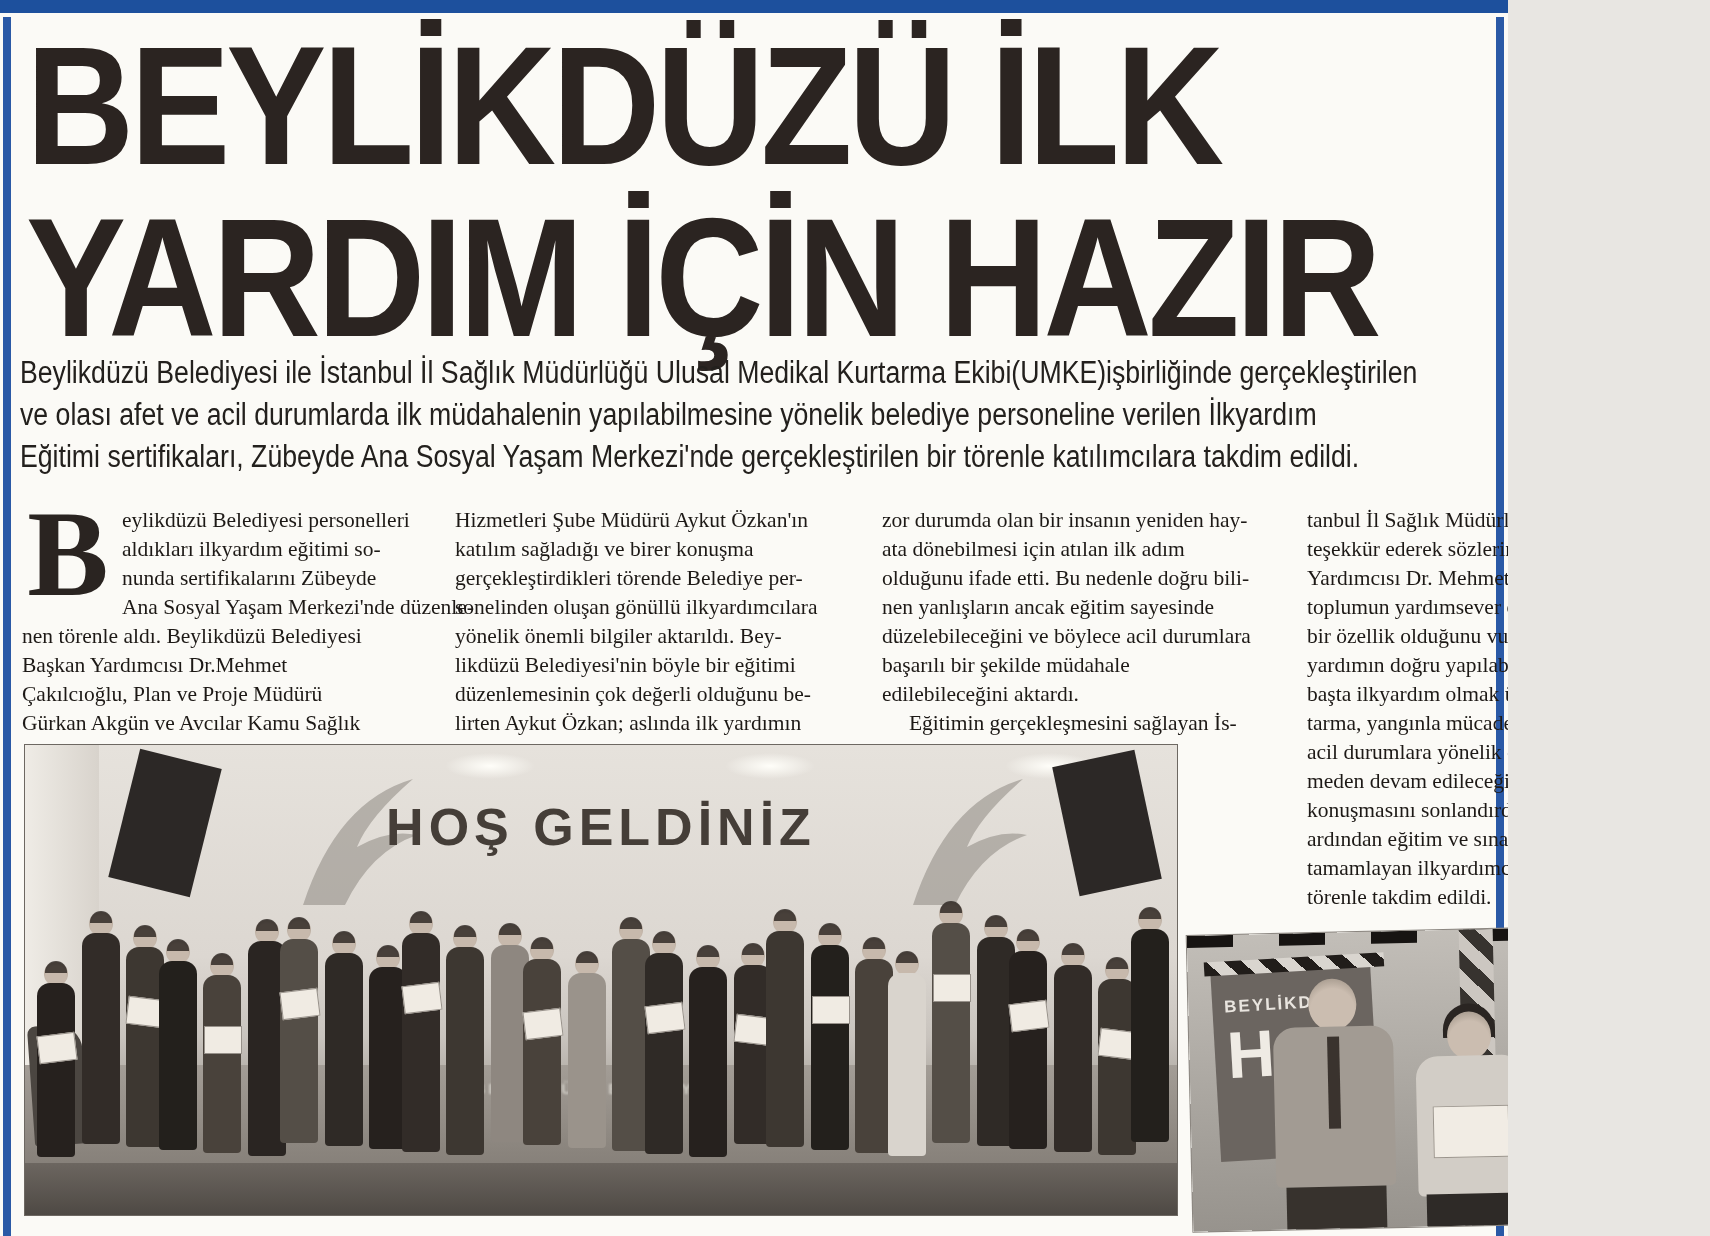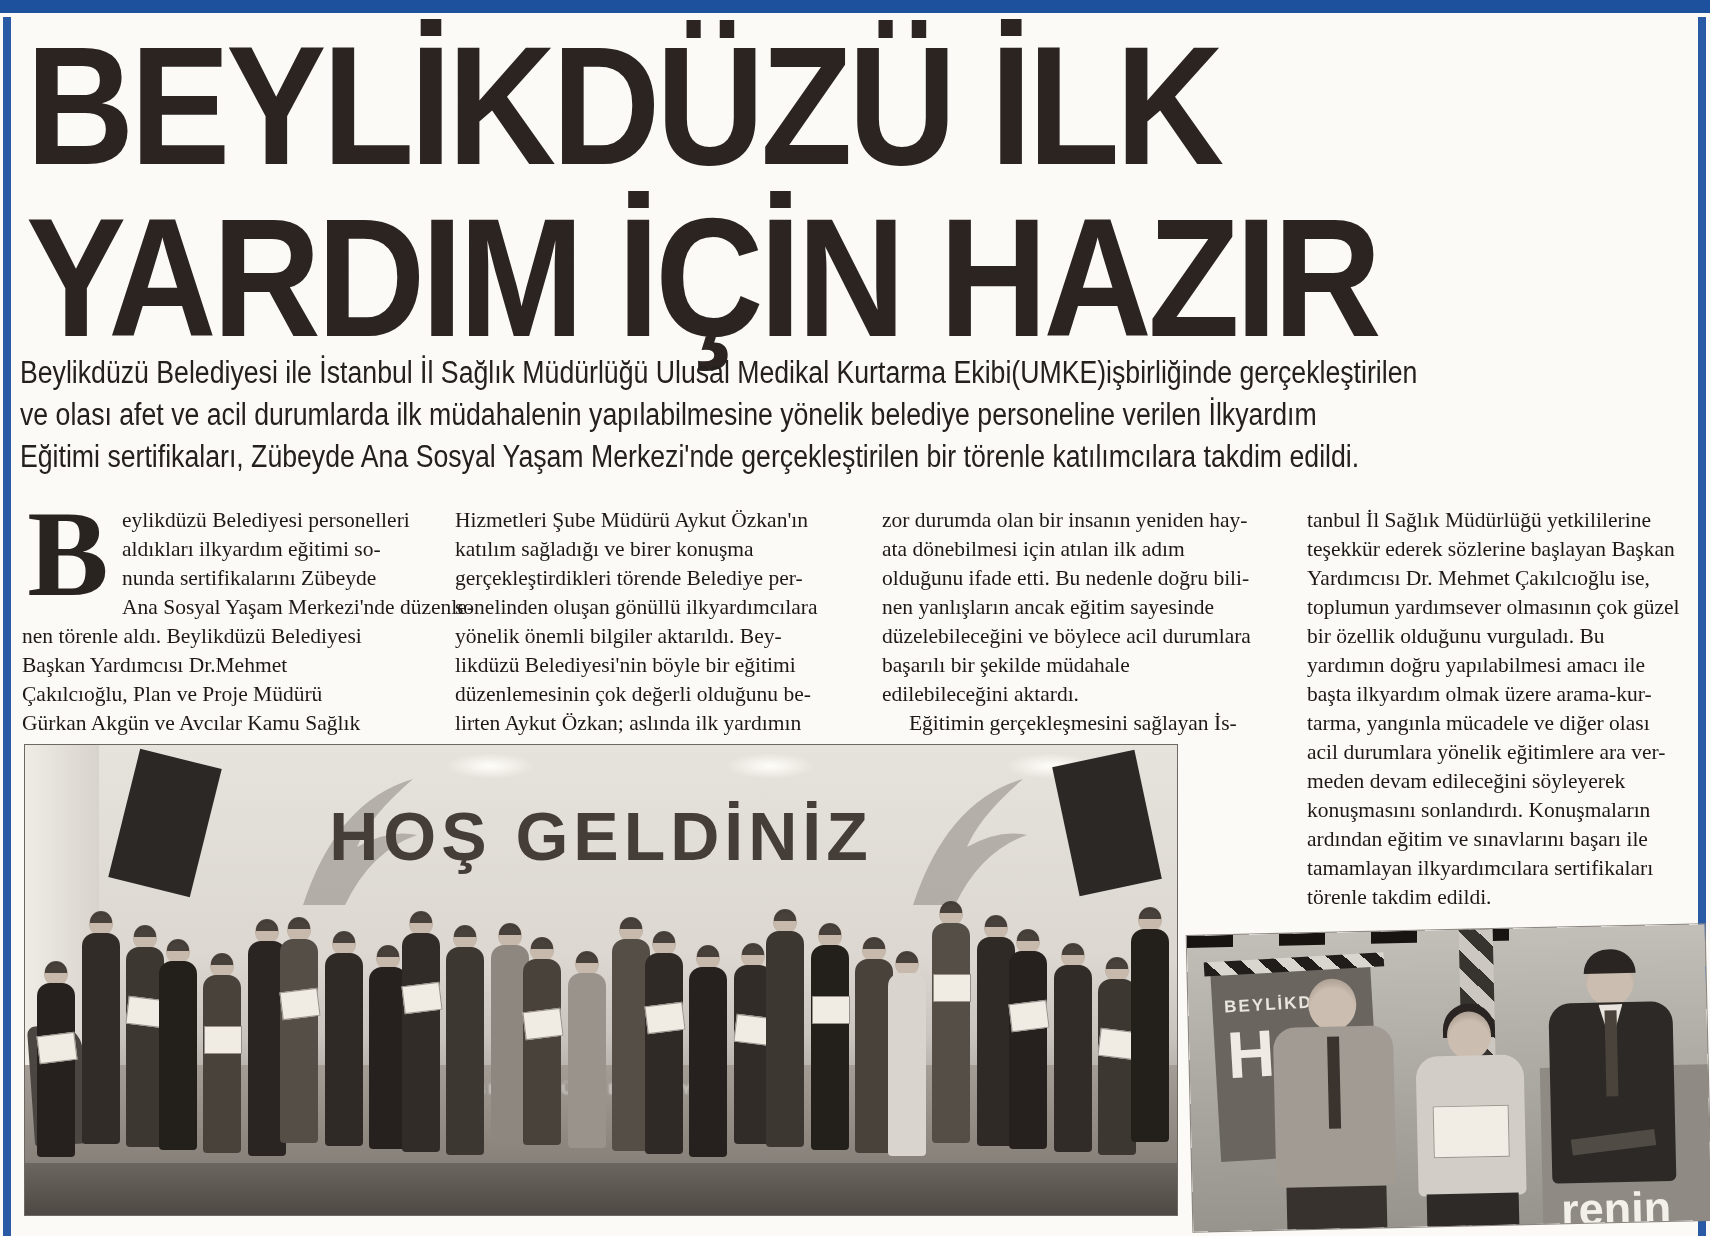--- a/index.html
+++ b/index.html
@@ -1,16 +1,16 @@
 <!DOCTYPE html>
 <html><head>
 <meta charset="utf-8">
 <style>
   html,body{margin:0;padding:0;background:#e8e6e2;}
-  #page{position:relative;width:1710px;height:1236px;background:#fbfaf6;overflow:hidden;
+  #page{position:relative;width:1508px;height:1236px;background:#fbfaf6;overflow:hidden;
         font-family:"Liberation Sans",sans-serif;}
   
   .top-bar{position:absolute;left:0;top:0;width:1710px;height:13px;background:#1d509d;}
   .edge{position:absolute;top:17px;bottom:0;width:8px;background:#2a59a6;}
   .edge.left{left:3px;} .edge.right{right:4px;}
 
   
   #headline{position:absolute;left:26px;top:22px;right:8px;color:#2b2421;}
   .hl-line{font-weight:bold;font-size:150px;line-height:150px;letter-spacing:-4px;
            transform:scaleY(1.12);transform-origin:top left;white-space:nowrap;}
@@ -35,21 +35,21 @@
 
   
   #main-photo{position:absolute;left:24px;top:744px;width:1152px;height:470px;
               background:linear-gradient(#e6e2dc 0%,#dcd7d1 45%,#c9c4be 62%,#aaa49d 75%,#8f8982 100%);
               border:1px solid #6d6862;overflow:hidden;}
   .mp-light{position:absolute;width:90px;height:26px;border-radius:50%;
             background:radial-gradient(closest-side,#fffef9,rgba(255,255,255,0));top:8px;}
   .mp-left-strip{position:absolute;left:0;top:0;width:74px;height:100%;
                  background:linear-gradient(90deg,#efece6,#d8d3cc);}
   .mp-banner{position:absolute;left:0;right:0;top:52px;text-align:center;
-             font-weight:bold;font-size:68px;letter-spacing:5px;color:#453e38;}
+             font-weight:bold;font-size:52px;letter-spacing:5px;color:#453e38;}
   .mp-swoosh{position:absolute;top:28px;opacity:.55;}
   .mp-swoosh.left{left:270px;} .mp-swoosh.right{left:880px;}
   .mp-speaker{position:absolute;width:84px;height:132px;background:#2c2826;top:12px;}
   .mp-speaker.left{left:98px;transform:rotate(14deg);}
   .mp-speaker.right{left:1040px;transform:rotate(-12deg);}
   .mp-floor{position:absolute;left:0;right:0;bottom:0;height:150px;
             background:linear-gradient(#a39d96,#8b857e 55%,#79736d);}
   .mp-stage-front{position:absolute;left:0;right:0;bottom:0;height:52px;
             background:linear-gradient(#6c6660,#4e4944);}
   .mp-stage-text{position:absolute;left:0;right:0;bottom:118px;text-align:center;

